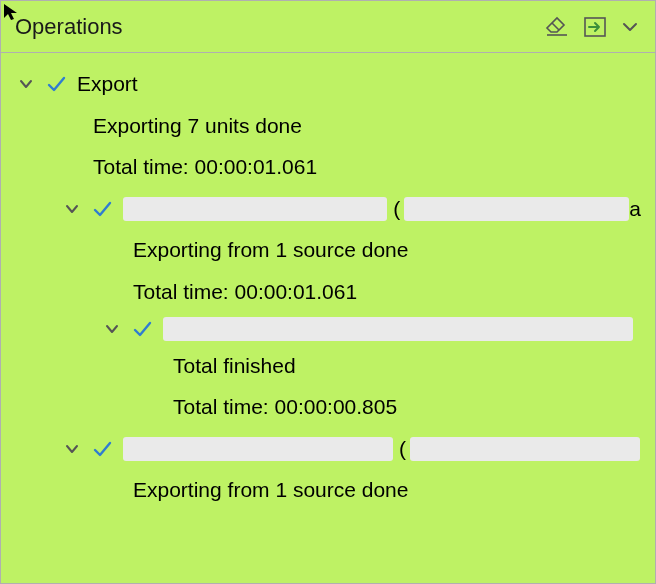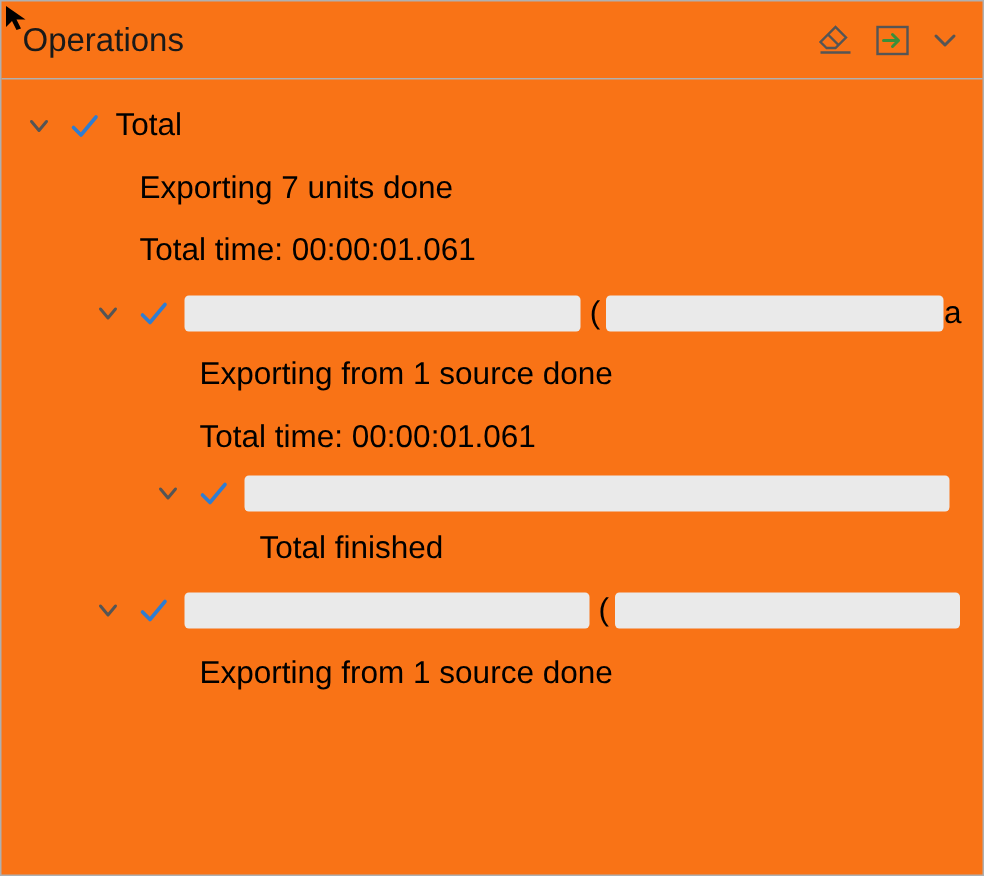--- a/index.html
+++ b/index.html
@@ -14,21 +14,21 @@
       background: #fff;
       width: 656px;
       height: 584px;
     }
     .panel {
       border: 1px solid #b0b0b0;
       width: 100%;
       height: 100%;
       display: flex;
       flex-direction: column;
-      background: #f97316;
+      background: #bef264;
     }
     .panel-header {
       display: flex;
       align-items: center;
       justify-content: space-between;
       padding: 8px 14px 8px 14px;
       border-bottom: 1px solid #b0b0b0;
       height: 52px;
     }
     .panel-title {
@@ -144,21 +144,21 @@
       <span class="chevron">
         <svg width="18" height="18" viewBox="0 0 18 18">
             <path d="M4 6 L9 12 L14 6" stroke="#555" stroke-width="2" fill="none" stroke-linecap="round" stroke-linejoin="round"></path>
           </svg>
       </span>
       <span class="check">
         <svg width="22" height="22" viewBox="0 0 22 22">
             <path d="M4 12 L9 17 L19 5" stroke="#2f7dd1" stroke-width="2.4" fill="none" stroke-linecap="round" stroke-linejoin="round"></path>
           </svg>
       </span>
-      <span class="label">Total</span>
+      <span class="label">Export</span>
     </div>
 
     <div class="tree-row">
       <span class="spacer" style="width:78px;"></span>
       <span class="label">Exporting 7 units done</span>
     </div>
     <div class="tree-row">
       <span class="spacer" style="width:78px;"></span>
       <span class="label">Total time: 00:00:01.061</span>
     </div>
@@ -203,20 +203,24 @@
             <path d="M4 12 L9 17 L19 5" stroke="#2f7dd1" stroke-width="2.4" fill="none" stroke-linecap="round" stroke-linejoin="round"></path>
           </svg>
       </span>
       <span class="redact" style="width:470px;"></span>
     </div>
 
     <div class="tree-row">
       <span class="spacer" style="width:158px;"></span>
       <span class="label">Total finished</span>
     </div>
+    <div class="tree-row">
+      <span class="spacer" style="width:158px;"></span>
+      <span class="label">Total time: 00:00:00.805</span>
+    </div>
 
     <div class="tree-row">
       <span class="spacer gap-left-1"></span>
       <span class="chevron">
         <svg width="18" height="18" viewBox="0 0 18 18">
             <path d="M4 6 L9 12 L14 6" stroke="#555" stroke-width="2" fill="none" stroke-linecap="round" stroke-linejoin="round"></path>
           </svg>
       </span>
       <span class="check">
         <svg width="22" height="22" viewBox="0 0 22 22">

